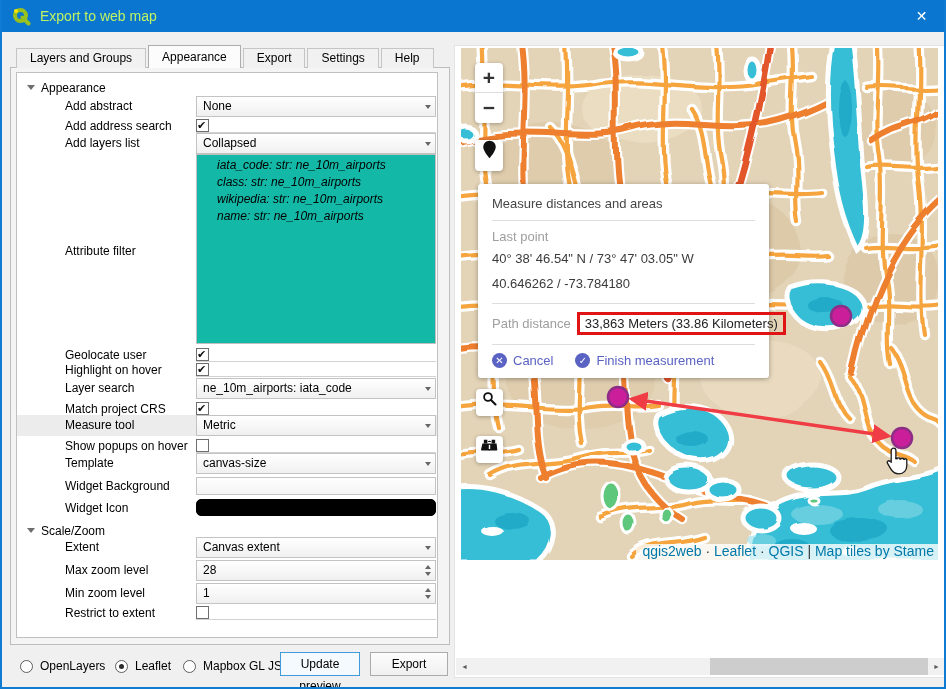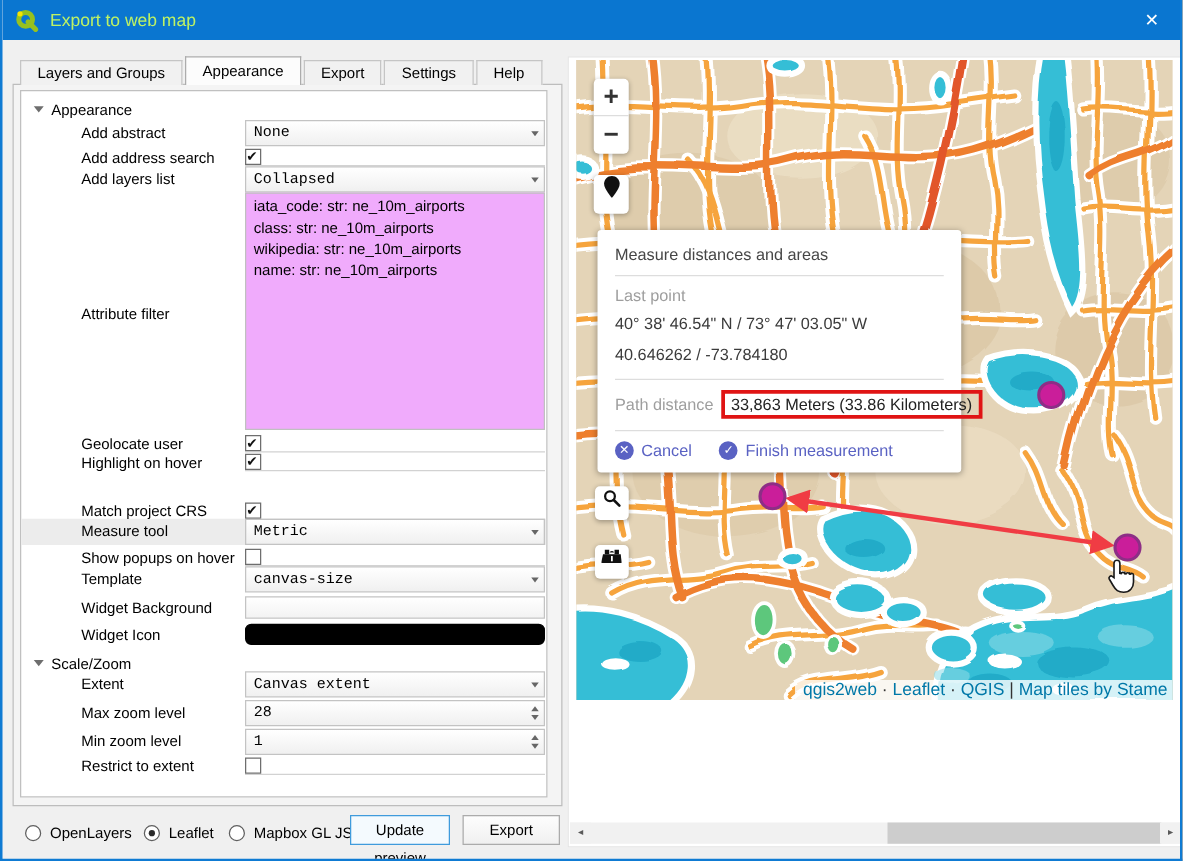--- a/index.html
+++ b/index.html
@@ -23,28 +23,28 @@
   .tabpane{position:absolute;left:8px;top:67px;width:440px;height:578px;background:#f4f4f4;border:1px solid #bdbdbd;}
   
   .tree{position:absolute;left:14px;top:72px;width:422px;height:566px;background:#fff;border:1px solid #c0c0c0;overflow:hidden;}
   .trow{position:absolute;left:0;width:100%;}
   .rowhl{position:absolute;left:0;top:342px;width:100%;height:21px;background:#ececec;}
   .tlabel{position:absolute;left:48px;top:2px;white-space:nowrap;}
   .tlabel.root{left:24px;}
   .tri{position:absolute;left:10px;top:6px;width:0;height:0;border-left:4px solid transparent;border-right:4px solid transparent;border-top:5px solid #6e6e6e;}
   .combo{position:absolute;left:179px;top:0;width:240px;height:21px;background:linear-gradient(#ffffff,#f0f0f0);
     border:1px solid #c3c3c3;}
-  .combo .cval{position:absolute;left:6px;top:2px;white-space:nowrap;font-family:Liberation Mono, monospace;}
+  .combo .cval{position:absolute;left:6px;top:2px;white-space:nowrap;}
   .carrow{position:absolute;right:4px;top:8px;width:0;height:0;border-left:3.5px solid transparent;border-right:3.5px solid transparent;border-top:4px solid #666;}
   .spin .carrow{top:11px;}
   .sparrowup{position:absolute;right:4px;top:4px;width:0;height:0;border-left:3.5px solid transparent;border-right:3.5px solid transparent;border-bottom:4px solid #666;}
   .chk{position:absolute;left:179px;top:0;width:13px;height:13px;background:#fff;border:1px solid #6e6e6e;}
   .chk.checked::after{content:"✔";position:absolute;left:0px;top:-1px;font-size:11px;font-weight:bold;color:#111;}
   .vline{position:absolute;left:179px;top:0;width:240px;height:14px;border-bottom:1px solid #d2d2d2;}
-  .listbox{position:absolute;left:179px;top:0;width:240px;height:190px;background:#f0abfc;border:1px solid #c0c0c0;padding:2px 6px;line-height:17px;}
+  .listbox{position:absolute;left:179px;top:0;width:240px;height:190px;background:#14b8a6;border:1px solid #c0c0c0;padding:2px 20px;line-height:17px;font-style:italic;}
   .swatch{position:absolute;left:179px;top:0;width:240px;height:18px;background:linear-gradient(#ffffff,#f3f3f3);border:1px solid #c3c3c3;}
   .swatch.black{background:#000;border:1px solid #000;border-radius:5px;height:17px;}
   
   .radio{position:absolute;top:657px;height:18px;display:flex;align-items:center;}
   .radio .rc{width:13px;height:13px;border-radius:50%;border:1px solid #5f5f5f;background:#fff;position:relative;margin-right:7px;}
   .radio.selected .rc::after{content:"";position:absolute;left:3px;top:3px;width:5px;height:5px;border-radius:50%;background:#2b2b2b;}
   .pushbtn{position:absolute;top:652px;height:24px;background:linear-gradient(#fdfdfd,#f0f0f0);border:1px solid #ababab;
     text-align:center;line-height:22px;font-size:12px;}
   .pushbtn.focus{background:#f4fafe;border:1px solid #3f9bdc;}
   
@@ -156,20 +156,27 @@
       <span class="tlabel" style="top:0">Geolocate user</span>
       <div class="chk checked"></div>
     </div>
 
     <div class="trow" style="top:290px;height:14px">
       <span class="vline"></span>
       <span class="tlabel" style="top:0">Highlight on hover</span>
       <div class="chk checked"></div>
     </div>
 
+    <div class="trow" style="top:305px;height:21px">
+      <span class="tlabel" style="top:3px">Layer search</span>
+      <div class="combo">
+        <span class="cval">ne_10m_airports: iata_code</span>
+        <span class="carrow"></span>
+      </div>
+    </div>
 
     <div class="trow" style="top:329px;height:14px">
       <span class="vline"></span>
       <span class="tlabel" style="top:0">Match project CRS</span>
       <div class="chk checked"></div>
     </div>
 
     <div class="trow" style="top:342px;height:21px">
       <span class="tlabel" style="top:3px">Measure tool</span>
       <div class="combo">

